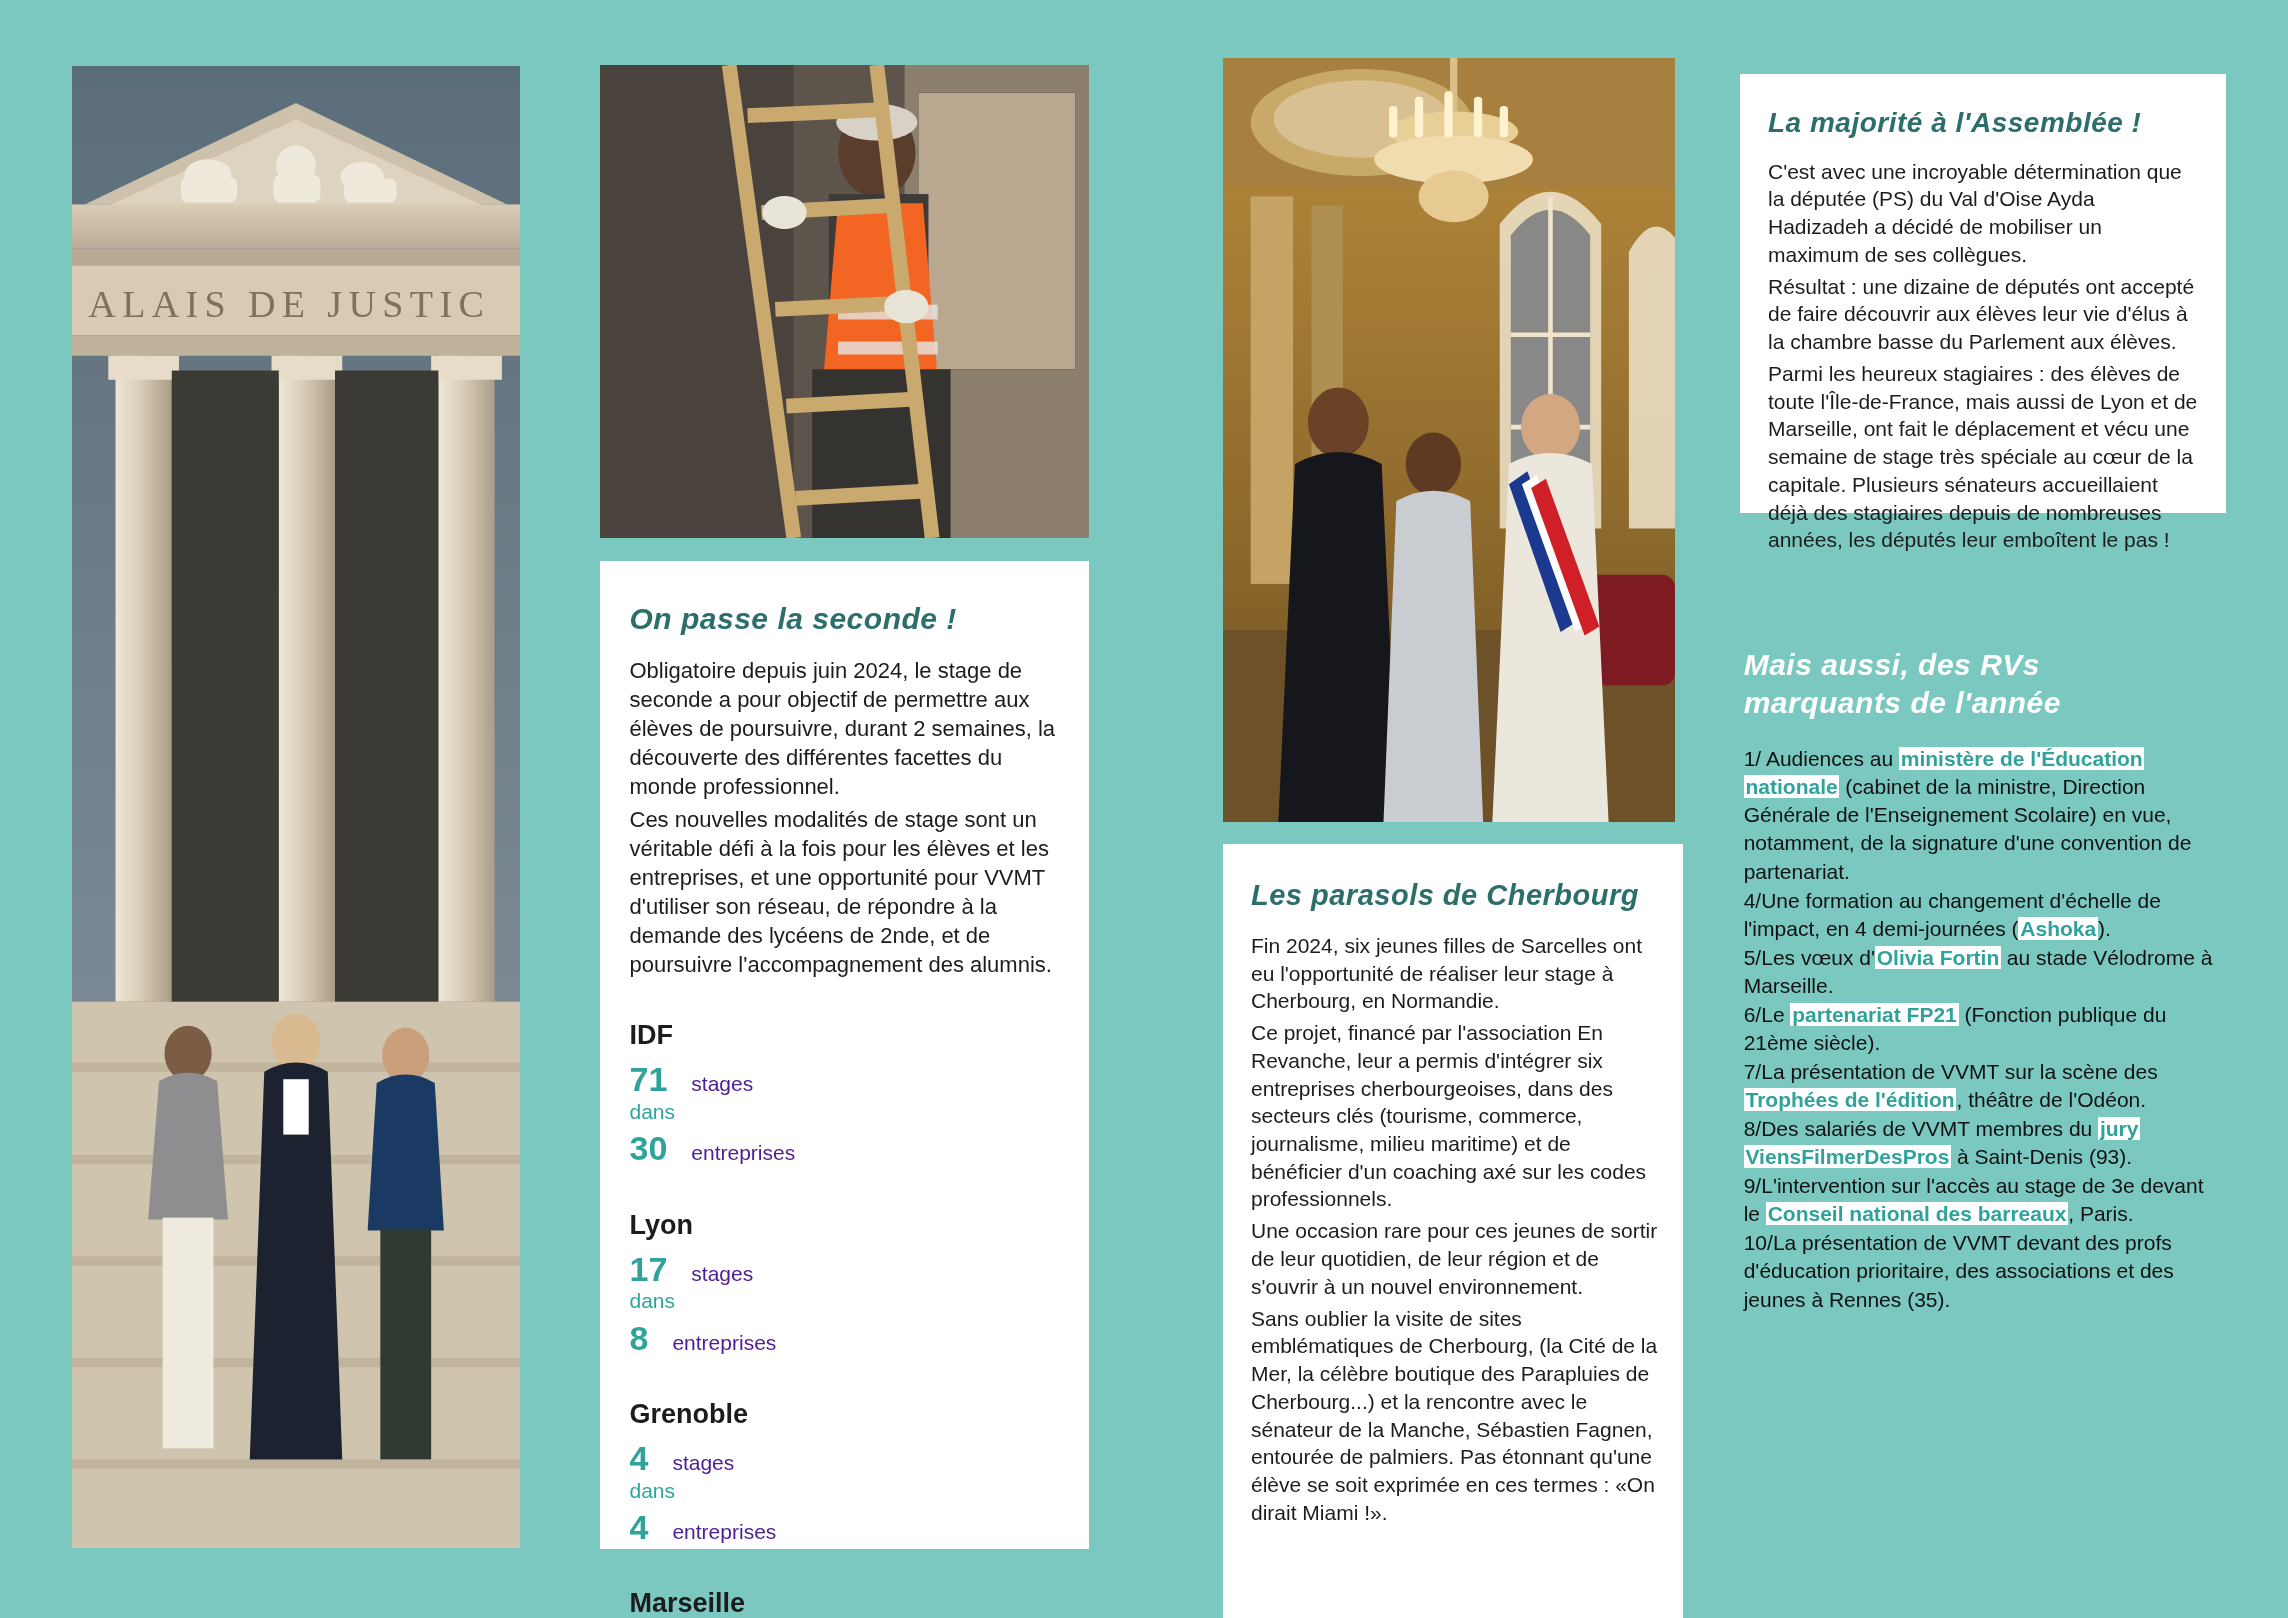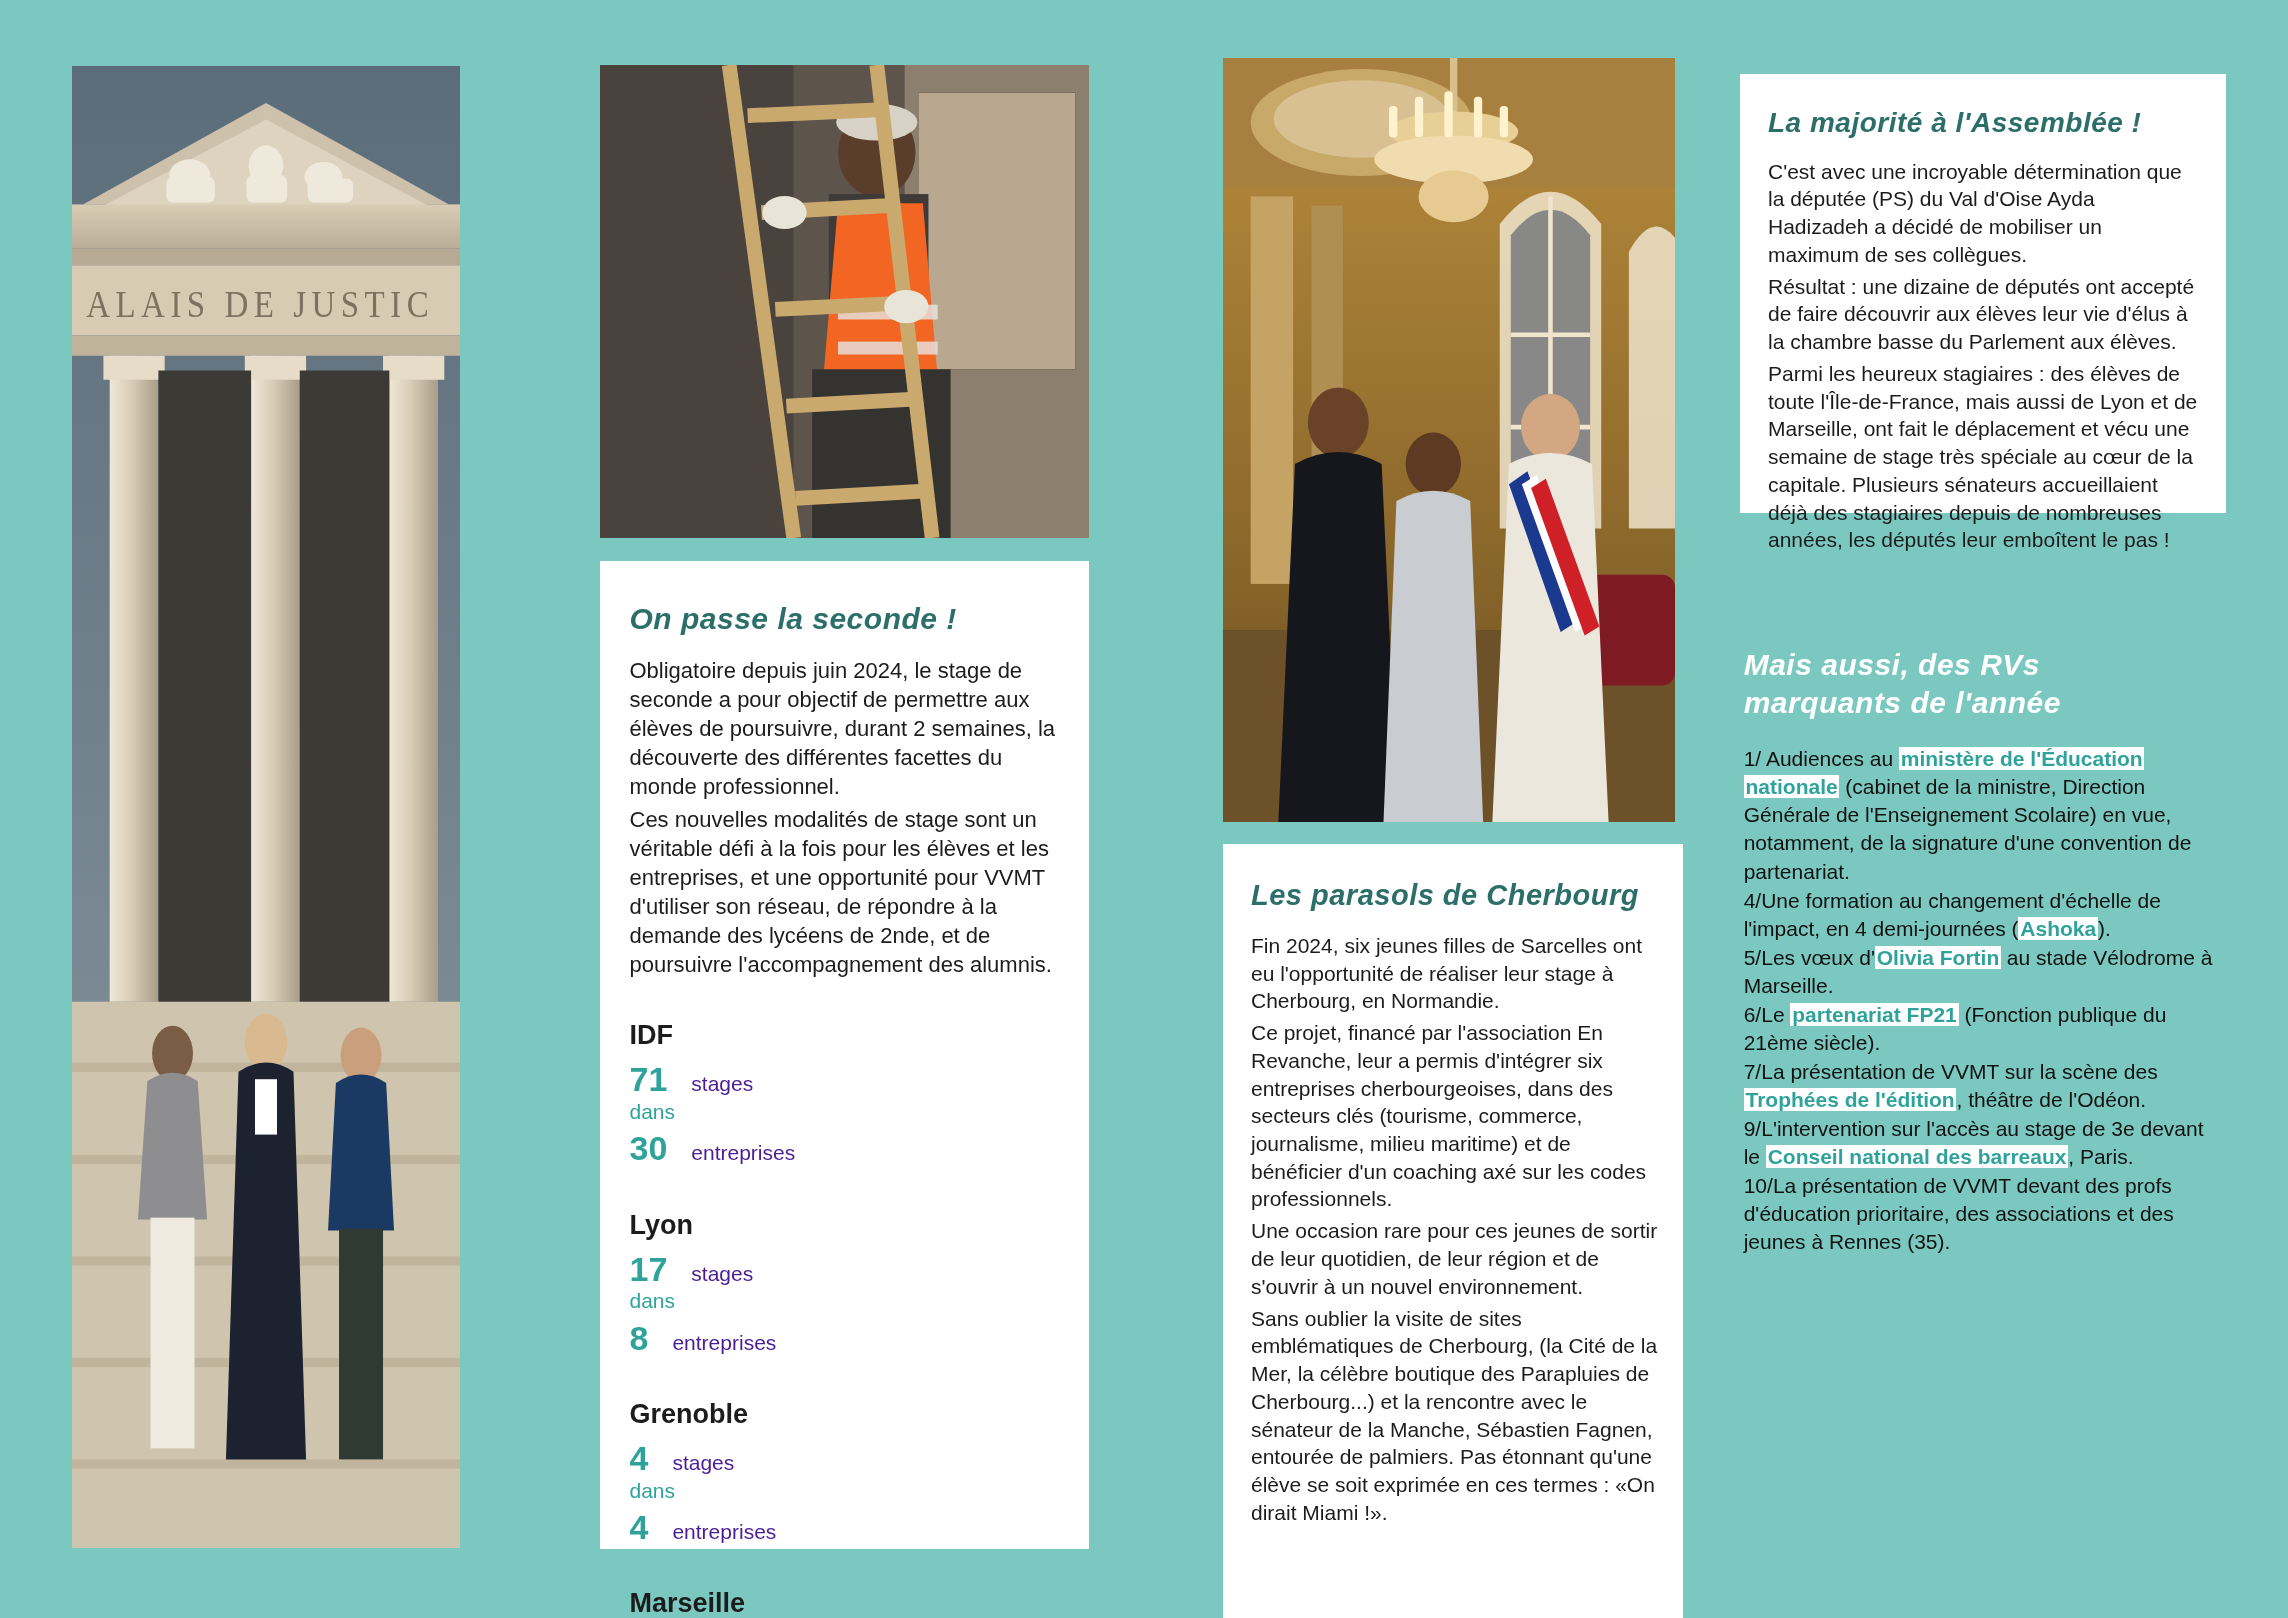--- a/index.html
+++ b/index.html
@@ -38,21 +38,21 @@
     font-weight: bold;
     font-style: italic;
     letter-spacing: 0.5px;
   }
   .body-text {
     color: #1c1c1c;
     line-height: 1.32;
   }
 
   
-  #photo-justice { left: 72px; top: 66px; width: 388px; height: 1482px; }
+  #photo-justice { left: 72px; top: 66px; width: 448px; height: 1482px; }
 
   
   #photo-ladder { left: 600px; top: 65px; width: 489px; height: 473px; }
 
   #card-seconde {
     left: 600px; top: 561px; width: 489px; height: 988px;
     padding: 24px 28px 18.5px 29.5px;
   }
   #card-seconde .heading { font-size: 30px; margin: 16.6px 0 20px 0; }
   #card-seconde .body-text { font-size: 22px; }
@@ -425,20 +425,23 @@
       <div class="rv-item">
         <span class="rv-num">5/</span><span>Les vœux d'</span><span class="hl">Olivia Fortin</span><span> au stade Vélodrome à Marseille.</span>
       </div>
       <div class="rv-item">
         <span class="rv-num">6/</span><span>Le </span><span class="hl">partenariat FP21</span><span> (Fonction publique du 21ème siècle).</span>
       </div>
       <div class="rv-item">
         <span class="rv-num">7/</span><span>La présentation de VVMT sur la scène des </span><span class="hl">Trophées de l'édition</span><span>, théâtre de l'Odéon.</span>
       </div>
       <div class="rv-item">
+        <span class="rv-num">8/</span><span>Des salariés de VVMT membres du </span><span class="hl">jury ViensFilmerDesPros</span><span> à Saint-Denis (93).</span>
+      </div>
+      <div class="rv-item">
         <span class="rv-num">9/</span><span>L'intervention sur l'accès au stage de 3e devant le </span><span class="hl">Conseil national des barreaux</span><span>, Paris.</span>
       </div>
       <div class="rv-item">
         <span class="rv-num">10/</span><span>La présentation de VVMT devant des profs d'éducation prioritaire, des associations et des jeunes à Rennes (35).</span><span></span>
       </div>
     </div>
   </div>
 
 </div>
 

